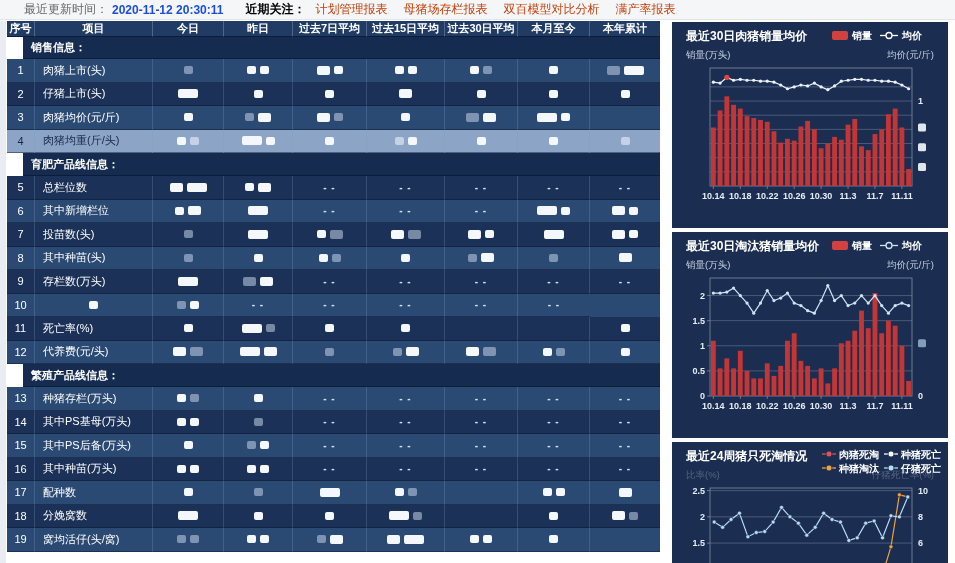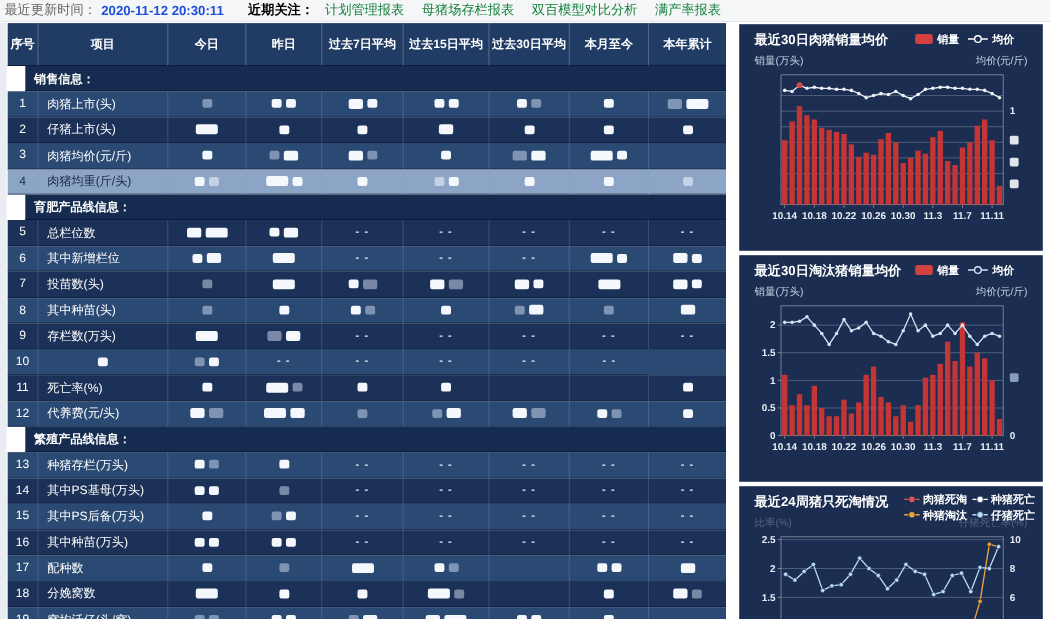--- a/index.html
+++ b/index.html
@@ -1,33 +1,33 @@
 <!DOCTYPE html>
 <html><head>
 <meta charset="utf-8">
 <style>
   html,body{margin:0;padding:0;background:#fff;}
   .page{position:relative;width:955px;height:563px;overflow:hidden;background:#fff;
         font-family:"Liberation Sans",sans-serif;}
   
   .topbar{position:absolute;left:0;top:0;width:955px;height:20px;background:#f5f6f8;
           border-bottom:1px solid #e3e5e9;display:flex;align-items:center;
-          padding-left:4px;box-sizing:border-box;font-size:12px;white-space:nowrap;}
+          padding-left:24px;box-sizing:border-box;font-size:12px;white-space:nowrap;}
   .topbar .tl{color:#666;margin-right:4px;}
   .topbar .tv{color:#1d4ed8;margin-right:22px;font-weight:bold;}
   .topbar .tf{color:#000000;font-weight:bold;margin-right:10px;}
   .tlinks{display:flex;gap:16px;}
-  .tlinks span{color:#15803d;cursor:pointer;}
+  .tlinks span{color:#c2410c;cursor:pointer;}
   
   .lstrip{position:absolute;left:0;top:21px;width:6px;height:542px;background:#e9ecf1;}
   
   .tablewrap{position:absolute;left:7px;top:21px;width:653px;font-size:11px;color:#fff;}
   .trow{display:grid;grid-template-columns:28px 118px 71px 69px 74px 78px 73px 72px 70px;
         align-items:stretch;}
-  .thead{height:39px;background:#203c64;font-weight:bold;}
+  .thead{height:15px;background:#203c64;font-weight:bold;}
   .thead .tc{display:flex;align-items:center;justify-content:center;
              border-right:1px solid rgba(255,255,255,0.22);border-bottom:1px solid #0d1c38;}
   .thead .tc:last-child{border-right:none;}
   .sectionrow{height:22px;background:#152b4f;display:flex;align-items:center;
               padding-left:8px;font-weight:bold;border-bottom:1px solid #0d1c38;margin-left:16px;}
   .drow{height:23.5px;cursor:pointer;}
   .drow .tc{display:flex;align-items:center;justify-content:center;gap:4px;
             border-right:1px solid rgba(125,155,200,0.28);
             border-bottom:1px solid rgba(10,20,40,0.45);overflow:hidden;}
   .drow .tc:last-child{border-right:none;}

